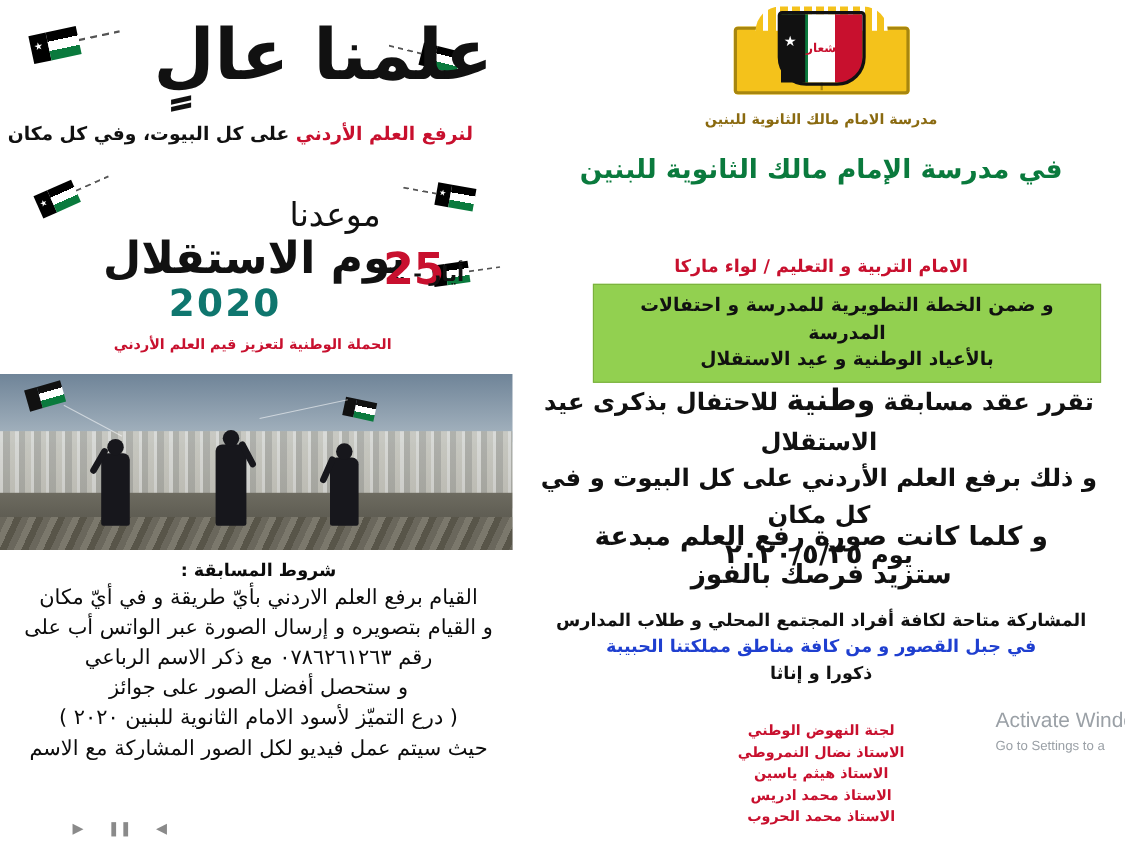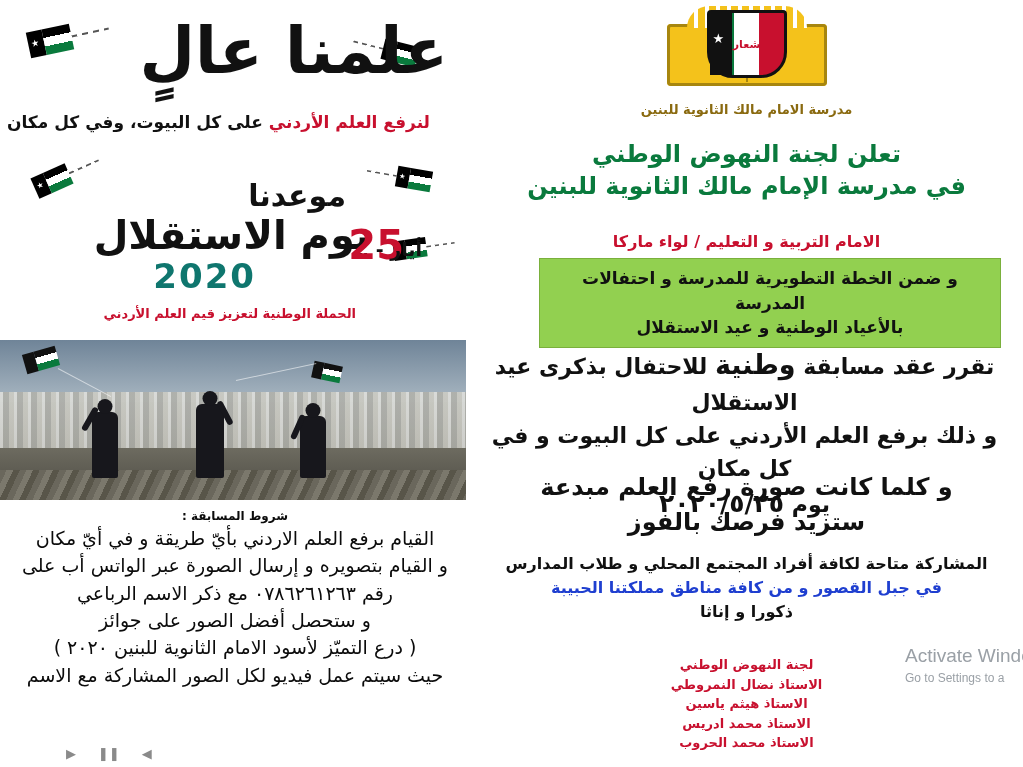--- a/index.html
+++ b/index.html
@@ -30,21 +30,21 @@
     letter-spacing:-1px;white-space:nowrap;
     direction:rtl;
   }
   .kite-sub{
     position:absolute;right:36px;top:112px;
     font-size:17px;font-weight:bold;color:#111;white-space:nowrap;
   }
   .kite-sub .red{color:#c8102e;}
   .mawid{
     position:absolute;right:120px;top:178px;
-    font-size:30px;font-weight:bold;color:#111;
+    font-size:30px;font-weight:normal;color:#111;
   }
   .indep{
     position:absolute;right:96px;top:212px;
     font-size:40px;font-weight:bold;color:#111;white-space:nowrap;
   }
   .date25{
     position:absolute;right:62px;top:222px;
     font-size:40px;font-weight:bold;color:#c8102e;
   }
   .ayyar{
@@ -96,21 +96,21 @@
      background:linear-gradient(to bottom,#111 0 33%,#fff 33% 66%,#0a7a3d 66% 100%);}
   .string{position:absolute;background:rgba(255,255,255,.55);height:1px;transform-origin:left center;}
 
   
   .conditions{
     position:absolute;left:0;top:505px;width:470px;height:262px;
     text-align:center;direction:rtl;
     font-family:"DejaVu Sans", sans-serif;
     color:#0b0b0b;
   }
-  .conditions .title{font-size:12px;font-weight:bold;margin-top:4px;}
+  .conditions .title{font-size:16px;font-weight:bold;margin-top:4px;}
   .conditions p{margin:3px 0;font-size:19px;font-weight:normal;line-height:1.28;}
 
   
   .right{
     position:absolute;left:470px;top:0;width:553px;height:767px;
     direction:rtl;text-align:center;
   }
   .school-logo{
     position:absolute;left:50%;transform:translateX(-50%);top:6px;
     width:160px;height:96px;
@@ -298,21 +298,20 @@
       <div class="sun-rays"></div>
       <div class="shield">
         <div class="band"></div>
         <div class="star">★</div>
         <div class="ctr">شعار</div>
       </div>
     </div>
     <div class="school-name">مدرسة الامام مالك الثانوية للبنين</div>
 
     <div class="announce">
-      <div>تعلن لجنة النهوض الوطني</div>
       <div>في مدرسة  الإمام مالك الثانوية للبنين</div>
     </div>
 
     <div class="directorate">الامام التربية و التعليم / لواء ماركا</div>
 
     <div class="greenbar">
       <div>و ضمن الخطة  التطويرية للمدرسة  و احتفالات المدرسة</div>
       <div>بالأعياد الوطنية و عيد الاستقلال</div>
     </div>
 

